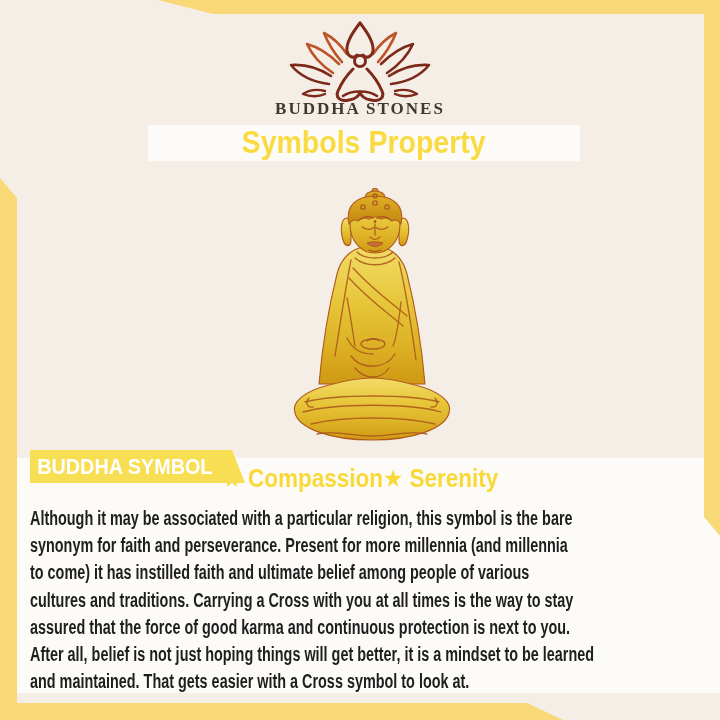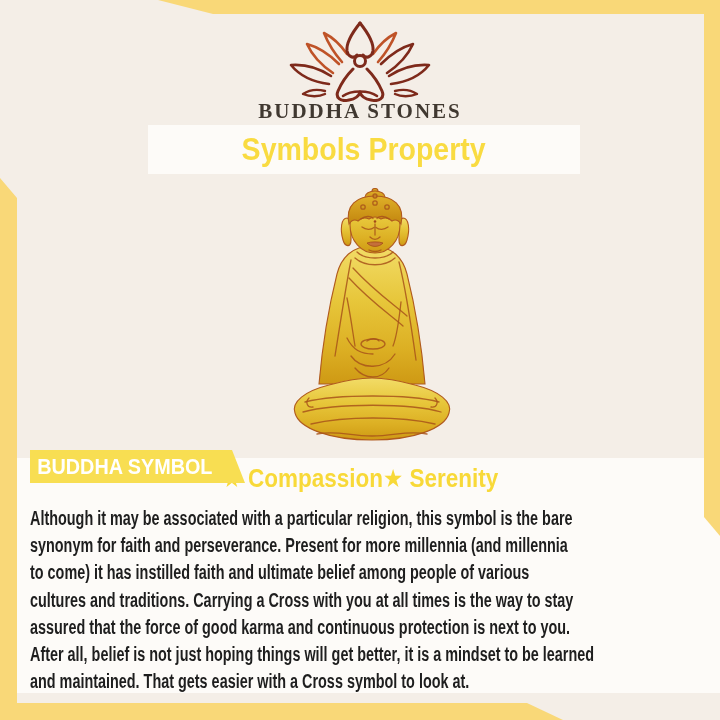--- a/index.html
+++ b/index.html
@@ -21,25 +21,25 @@
   }
   .frame polygon{fill:var(--frame-yellow,#F9D878);}
   
   .logo{
     position:absolute;left:283px;top:20px;width:154px;height:82px;z-index:2;
   }
   .brand{
     position:absolute;left:0;top:99px;width:720px;z-index:2;
     text-align:center;
     font-family:"Liberation Serif",serif;
-    font-size:21px;font-weight:700;letter-spacing:2px;
+    font-size:17px;font-weight:700;letter-spacing:2px;
     color:var(--brand-ink,#403830);
   }
   .title-box{
-    position:absolute;left:148px;top:125px;width:432px;height:49px;z-index:2;
+    position:absolute;left:148px;top:125px;width:432px;height:36px;z-index:2;
     background:var(--panel-white,#FDFBF8);
     display:flex;align-items:center;justify-content:center;
   }
   .title-box h1{
     margin:0;font-size:31px;font-weight:700;line-height:52px;
     color:var(--title-yellow,#F9DB41);
     transform:scaleX(.92);white-space:nowrap;
   }
   
   .buddha{

